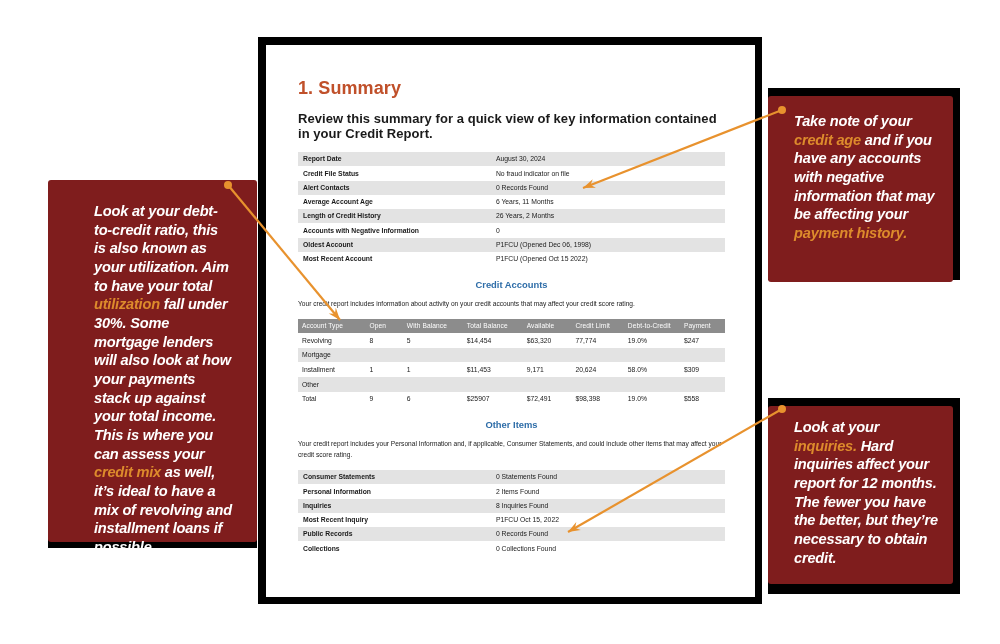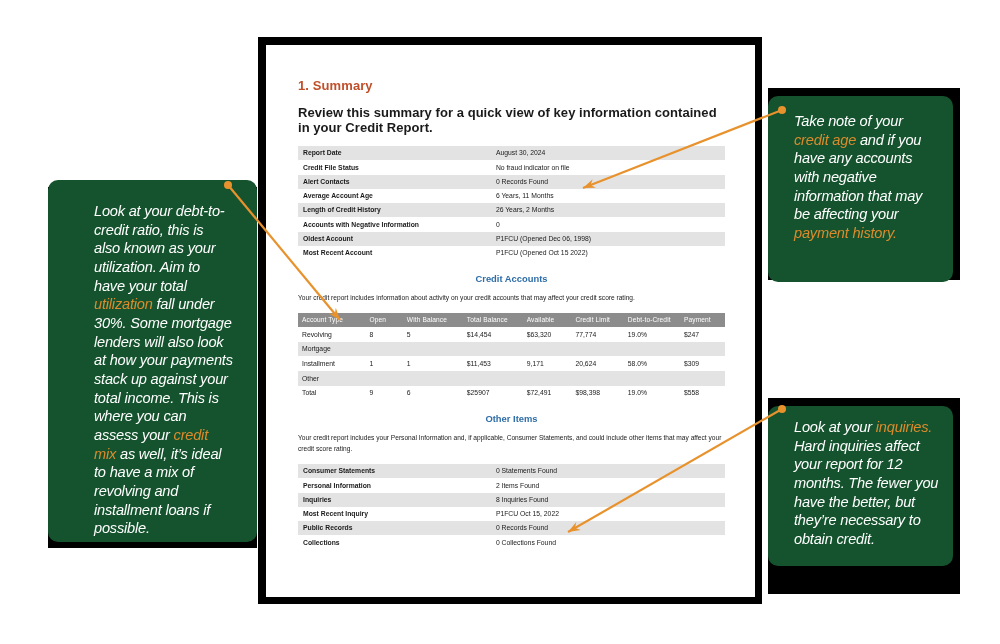--- a/index.html
+++ b/index.html
@@ -34,21 +34,21 @@
     height: 552px;
     background: #ffffff;
     overflow: hidden;
   }
   .doc-inner {
     padding: 33px 30px 0 32px;
   }
 
   .sec-title {
     color: #c0502a;
-    font-size: 13px;
+    font-size: 18px;
     font-weight: bold;
     margin: 0 0 12px 0;
     letter-spacing: .1px;
   }
   .sec-sub {
     color: #1a1a1a;
     font-size: 13px;
     font-weight: bold;
     margin: 0 0 11px 0;
     letter-spacing: .05px;
@@ -107,40 +107,40 @@
     line-height: 1.1;
   }
   table.acct tr.alt td { background: #e3e3e3; }
   .c0 { width: 17%; } .c1 { width: 9%; }  .c2 { width: 15%; }
   .c3 { width: 15%; } .c4 { width: 12%; } .c5 { width: 13%; }
   .c6 { width: 14%; } .c7 { width: 11%; }
 
   
   .callout {
     position: absolute;
-    background: #14532d;
-    border-radius: 10px;
+    background: #7f1d1d;
+    border-radius: 3px;
     color: #ffffff;
     font-style: italic;
-    font-weight: normal;
+    font-weight: bold;
     box-sizing: border-box;
   }
   .callout p {
     margin: 0;
     font-size: 14.6px;
     line-height: 1.28;
     letter-spacing: -.2px;
   }
   .hl { color: #dd8b2c; }
 
   #callout-left  { left: 48px;  top: 180px; width: 209px; height: 362px;
                    padding: 22px 24px 0 46px; }
   #callout-tr    { left: 768px; top: 96px;  width: 185px; height: 186px;
                    padding: 16px 12px 0 26px; }
-  #callout-br    { left: 768px; top: 406px; width: 185px; height: 160px;
+  #callout-br    { left: 768px; top: 406px; width: 185px; height: 178px;
                    padding: 12px 10px 12px 26px; }
 
   
   #arrows {
     position: absolute;
     left: 0; top: 0;
     width: 1000px; height: 644px;
     pointer-events: none;
   }
 </style>

